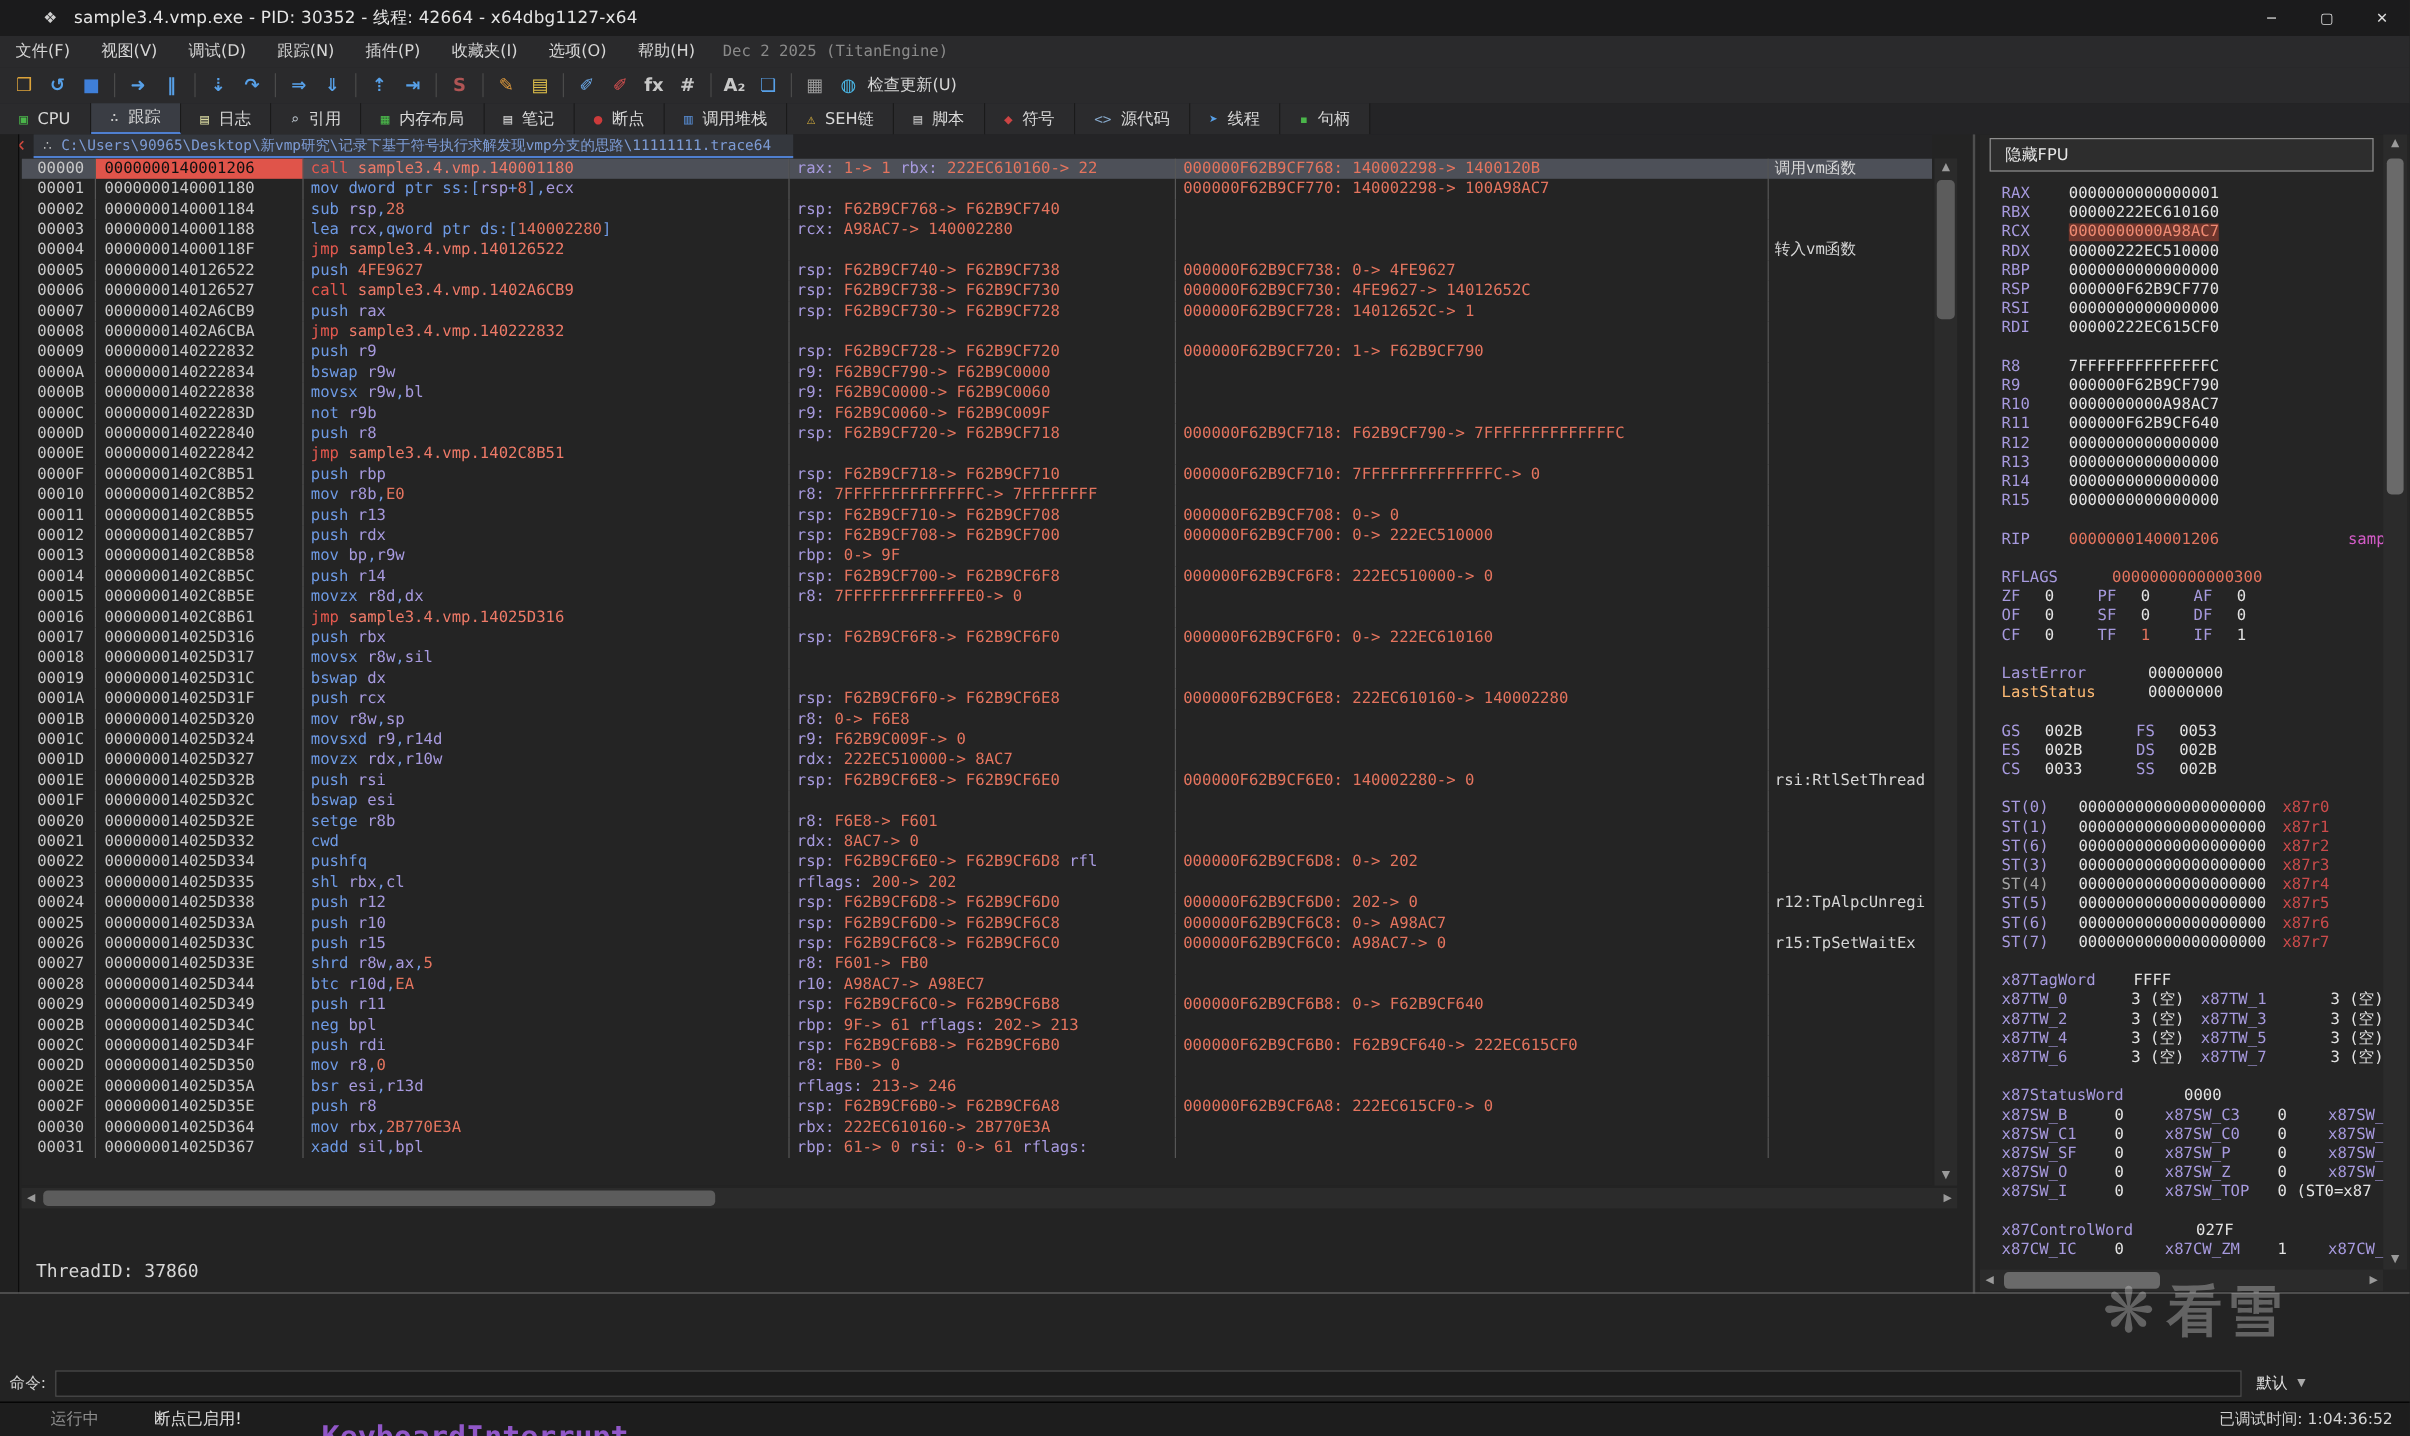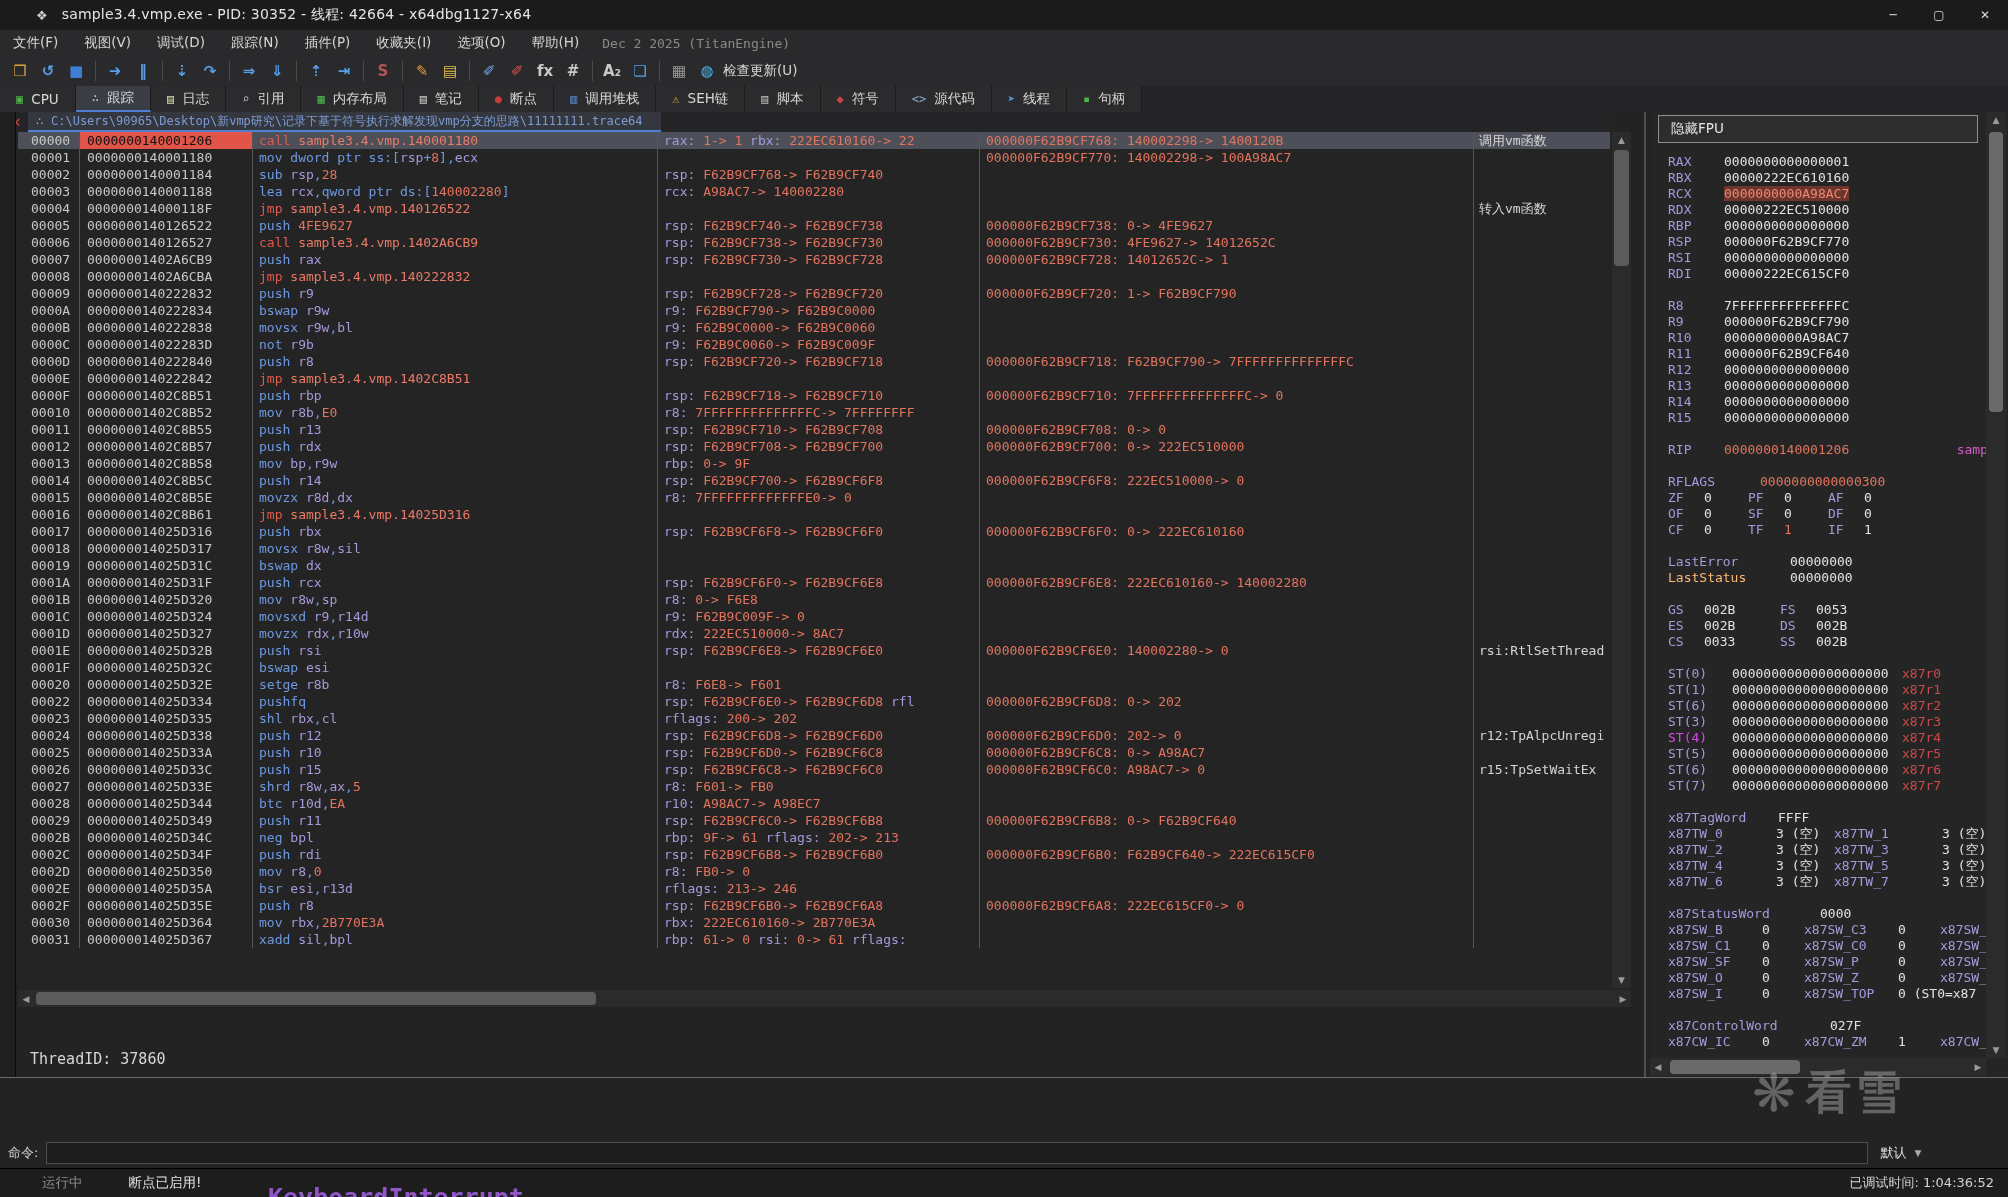--- a/index.html
+++ b/index.html
@@ -273,20 +273,21 @@
       <div class="t-row"><div class="c-idx">00017</div><div class="c-addr">000000014025D316</div><div class="c-dis"><span style="color:#6e9ae4">push</span> <span style="color:#a79ade">rbx</span></div><div class="c-reg"><span style="color:#a79ade">rsp:</span> <span style="color:#e4745e">F62B9CF6F8-&gt;</span> <span style="color:#e4745e">F62B9CF6F0</span></div><div class="c-mem"><span style="color:#e4745e">000000F62B9CF6F0: 0-&gt; 222EC610160</span></div><div class="c-cmt"></div></div>
       <div class="t-row"><div class="c-idx">00018</div><div class="c-addr">000000014025D317</div><div class="c-dis"><span style="color:#6e9ae4">movsx</span> <span style="color:#a79ade">r8w</span><span style="color:#6e9ae4">,</span><span style="color:#a79ade">sil</span></div><div class="c-reg"><span style="color:#e4745e"></span></div><div class="c-mem"><span style="color:#e4745e"></span></div><div class="c-cmt"></div></div>
       <div class="t-row"><div class="c-idx">00019</div><div class="c-addr">000000014025D31C</div><div class="c-dis"><span style="color:#6e9ae4">bswap</span> <span style="color:#a79ade">dx</span></div><div class="c-reg"><span style="color:#e4745e"></span></div><div class="c-mem"><span style="color:#e4745e"></span></div><div class="c-cmt"></div></div>
       <div class="t-row"><div class="c-idx">0001A</div><div class="c-addr">000000014025D31F</div><div class="c-dis"><span style="color:#6e9ae4">push</span> <span style="color:#a79ade">rcx</span></div><div class="c-reg"><span style="color:#a79ade">rsp:</span> <span style="color:#e4745e">F62B9CF6F0-&gt;</span> <span style="color:#e4745e">F62B9CF6E8</span></div><div class="c-mem"><span style="color:#e4745e">000000F62B9CF6E8: 222EC610160-&gt; 140002280</span></div><div class="c-cmt"></div></div>
       <div class="t-row"><div class="c-idx">0001B</div><div class="c-addr">000000014025D320</div><div class="c-dis"><span style="color:#6e9ae4">mov</span> <span style="color:#a79ade">r8w</span><span style="color:#6e9ae4">,</span><span style="color:#a79ade">sp</span></div><div class="c-reg"><span style="color:#a79ade">r8:</span> <span style="color:#e4745e">0-&gt;</span> <span style="color:#e4745e">F6E8</span></div><div class="c-mem"><span style="color:#e4745e"></span></div><div class="c-cmt"></div></div>
       <div class="t-row"><div class="c-idx">0001C</div><div class="c-addr">000000014025D324</div><div class="c-dis"><span style="color:#6e9ae4">movsxd</span> <span style="color:#a79ade">r9</span><span style="color:#6e9ae4">,</span><span style="color:#a79ade">r14d</span></div><div class="c-reg"><span style="color:#a79ade">r9:</span> <span style="color:#e4745e">F62B9C009F-&gt;</span> <span style="color:#e4745e">0</span></div><div class="c-mem"><span style="color:#e4745e"></span></div><div class="c-cmt"></div></div>
       <div class="t-row"><div class="c-idx">0001D</div><div class="c-addr">000000014025D327</div><div class="c-dis"><span style="color:#6e9ae4">movzx</span> <span style="color:#a79ade">rdx</span><span style="color:#6e9ae4">,</span><span style="color:#a79ade">r10w</span></div><div class="c-reg"><span style="color:#a79ade">rdx:</span> <span style="color:#e4745e">222EC510000-&gt;</span> <span style="color:#e4745e">8AC7</span></div><div class="c-mem"><span style="color:#e4745e"></span></div><div class="c-cmt"></div></div>
       <div class="t-row"><div class="c-idx">0001E</div><div class="c-addr">000000014025D32B</div><div class="c-dis"><span style="color:#6e9ae4">push</span> <span style="color:#a79ade">rsi</span></div><div class="c-reg"><span style="color:#a79ade">rsp:</span> <span style="color:#e4745e">F62B9CF6E8-&gt;</span> <span style="color:#e4745e">F62B9CF6E0</span></div><div class="c-mem"><span style="color:#e4745e">000000F62B9CF6E0: 140002280-&gt; 0</span></div><div class="c-cmt">rsi:RtlSetThread</div></div>
       <div class="t-row"><div class="c-idx">0001F</div><div class="c-addr">000000014025D32C</div><div class="c-dis"><span style="color:#6e9ae4">bswap</span> <span style="color:#a79ade">esi</span></div><div class="c-reg"><span style="color:#e4745e"></span></div><div class="c-mem"><span style="color:#e4745e"></span></div><div class="c-cmt"></div></div>
       <div class="t-row"><div class="c-idx">00020</div><div class="c-addr">000000014025D32E</div><div class="c-dis"><span style="color:#6e9ae4">setge</span> <span style="color:#a79ade">r8b</span></div><div class="c-reg"><span style="color:#a79ade">r8:</span> <span style="color:#e4745e">F6E8-&gt;</span> <span style="color:#e4745e">F601</span></div><div class="c-mem"><span style="color:#e4745e"></span></div><div class="c-cmt"></div></div>
+      <div class="t-row"><div class="c-idx">00021</div><div class="c-addr">000000014025D332</div><div class="c-dis"><span style="color:#6e9ae4">cwd</span></div><div class="c-reg"><span style="color:#a79ade">rdx:</span> <span style="color:#e4745e">8AC7-&gt;</span> <span style="color:#e4745e">0</span></div><div class="c-mem"><span style="color:#e4745e"></span></div><div class="c-cmt"></div></div>
       <div class="t-row"><div class="c-idx">00022</div><div class="c-addr">000000014025D334</div><div class="c-dis"><span style="color:#6e9ae4">pushfq</span></div><div class="c-reg"><span style="color:#a79ade">rsp:</span> <span style="color:#e4745e">F62B9CF6E0-&gt;</span> <span style="color:#e4745e">F62B9CF6D8</span> <span style="color:#a79ade">rfl</span></div><div class="c-mem"><span style="color:#e4745e">000000F62B9CF6D8: 0-&gt; 202</span></div><div class="c-cmt"></div></div>
       <div class="t-row"><div class="c-idx">00023</div><div class="c-addr">000000014025D335</div><div class="c-dis"><span style="color:#6e9ae4">shl</span> <span style="color:#a79ade">rbx</span><span style="color:#6e9ae4">,</span><span style="color:#a79ade">cl</span></div><div class="c-reg"><span style="color:#a79ade">rflags:</span> <span style="color:#e4745e">200-&gt;</span> <span style="color:#e4745e">202</span></div><div class="c-mem"><span style="color:#e4745e"></span></div><div class="c-cmt"></div></div>
       <div class="t-row"><div class="c-idx">00024</div><div class="c-addr">000000014025D338</div><div class="c-dis"><span style="color:#6e9ae4">push</span> <span style="color:#a79ade">r12</span></div><div class="c-reg"><span style="color:#a79ade">rsp:</span> <span style="color:#e4745e">F62B9CF6D8-&gt;</span> <span style="color:#e4745e">F62B9CF6D0</span></div><div class="c-mem"><span style="color:#e4745e">000000F62B9CF6D0: 202-&gt; 0</span></div><div class="c-cmt">r12:TpAlpcUnregi</div></div>
       <div class="t-row"><div class="c-idx">00025</div><div class="c-addr">000000014025D33A</div><div class="c-dis"><span style="color:#6e9ae4">push</span> <span style="color:#a79ade">r10</span></div><div class="c-reg"><span style="color:#a79ade">rsp:</span> <span style="color:#e4745e">F62B9CF6D0-&gt;</span> <span style="color:#e4745e">F62B9CF6C8</span></div><div class="c-mem"><span style="color:#e4745e">000000F62B9CF6C8: 0-&gt; A98AC7</span></div><div class="c-cmt"></div></div>
       <div class="t-row"><div class="c-idx">00026</div><div class="c-addr">000000014025D33C</div><div class="c-dis"><span style="color:#6e9ae4">push</span> <span style="color:#a79ade">r15</span></div><div class="c-reg"><span style="color:#a79ade">rsp:</span> <span style="color:#e4745e">F62B9CF6C8-&gt;</span> <span style="color:#e4745e">F62B9CF6C0</span></div><div class="c-mem"><span style="color:#e4745e">000000F62B9CF6C0: A98AC7-&gt; 0</span></div><div class="c-cmt">r15:TpSetWaitEx</div></div>
       <div class="t-row"><div class="c-idx">00027</div><div class="c-addr">000000014025D33E</div><div class="c-dis"><span style="color:#6e9ae4">shrd</span> <span style="color:#a79ade">r8w</span><span style="color:#6e9ae4">,</span><span style="color:#a79ade">ax</span><span style="color:#6e9ae4">,</span><span style="color:#e4745e">5</span></div><div class="c-reg"><span style="color:#a79ade">r8:</span> <span style="color:#e4745e">F601-&gt;</span> <span style="color:#e4745e">FB0</span></div><div class="c-mem"><span style="color:#e4745e"></span></div><div class="c-cmt"></div></div>
       <div class="t-row"><div class="c-idx">00028</div><div class="c-addr">000000014025D344</div><div class="c-dis"><span style="color:#6e9ae4">btc</span> <span style="color:#a79ade">r10d</span><span style="color:#6e9ae4">,</span><span style="color:#e4745e">EA</span></div><div class="c-reg"><span style="color:#a79ade">r10:</span> <span style="color:#e4745e">A98AC7-&gt;</span> <span style="color:#e4745e">A98EC7</span></div><div class="c-mem"><span style="color:#e4745e"></span></div><div class="c-cmt"></div></div>
       <div class="t-row"><div class="c-idx">00029</div><div class="c-addr">000000014025D349</div><div class="c-dis"><span style="color:#6e9ae4">push</span> <span style="color:#a79ade">r11</span></div><div class="c-reg"><span style="color:#a79ade">rsp:</span> <span style="color:#e4745e">F62B9CF6C0-&gt;</span> <span style="color:#e4745e">F62B9CF6B8</span></div><div class="c-mem"><span style="color:#e4745e">000000F62B9CF6B8: 0-&gt; F62B9CF640</span></div><div class="c-cmt"></div></div>
       <div class="t-row"><div class="c-idx">0002B</div><div class="c-addr">000000014025D34C</div><div class="c-dis"><span style="color:#6e9ae4">neg</span> <span style="color:#a79ade">bpl</span></div><div class="c-reg"><span style="color:#a79ade">rbp:</span> <span style="color:#e4745e">9F-&gt;</span> <span style="color:#e4745e">61</span> <span style="color:#a79ade">rflags:</span> <span style="color:#e4745e">202-&gt;</span> <span style="color:#e4745e">213</span></div><div class="c-mem"><span style="color:#e4745e"></span></div><div class="c-cmt"></div></div>
       <div class="t-row"><div class="c-idx">0002C</div><div class="c-addr">000000014025D34F</div><div class="c-dis"><span style="color:#6e9ae4">push</span> <span style="color:#a79ade">rdi</span></div><div class="c-reg"><span style="color:#a79ade">rsp:</span> <span style="color:#e4745e">F62B9CF6B8-&gt;</span> <span style="color:#e4745e">F62B9CF6B0</span></div><div class="c-mem"><span style="color:#e4745e">000000F62B9CF6B0: F62B9CF640-&gt; 222EC615CF0</span></div><div class="c-cmt"></div></div>
@@ -343,21 +344,21 @@
         <div class="rline"><span style="color:#fdba74;display:inline-block;width:122px">LastStatus</span><span style="color:#e3e3e3">00000000</span></div>
         <div class="rline">&nbsp;</div>
         <div class="rline"><span style="color:#a79ade;display:inline-block;width:36px">GS</span><span style="color:#e3e3e3;display:inline-block;width:76px">002B</span><span style="color:#a79ade;display:inline-block;width:36px">FS</span><span style="color:#e3e3e3;display:inline-block;width:76px">0053</span></div>
         <div class="rline"><span style="color:#a79ade;display:inline-block;width:36px">ES</span><span style="color:#e3e3e3;display:inline-block;width:76px">002B</span><span style="color:#a79ade;display:inline-block;width:36px">DS</span><span style="color:#e3e3e3;display:inline-block;width:76px">002B</span></div>
         <div class="rline"><span style="color:#a79ade;display:inline-block;width:36px">CS</span><span style="color:#e3e3e3;display:inline-block;width:76px">0033</span><span style="color:#a79ade;display:inline-block;width:36px">SS</span><span style="color:#e3e3e3;display:inline-block;width:76px">002B</span></div>
         <div class="rline">&nbsp;</div>
         <div class="rline"><span style="color:#a79ade;display:inline-block;width:64px">ST(0)</span><span style="color:#e3e3e3;display:inline-block;width:170px">00000000000000000000</span><span style="color:#cc4b4b">x87r0</span></div>
         <div class="rline"><span style="color:#a79ade;display:inline-block;width:64px">ST(1)</span><span style="color:#e3e3e3;display:inline-block;width:170px">00000000000000000000</span><span style="color:#cc4b4b">x87r1</span></div>
         <div class="rline"><span style="color:#a79ade;display:inline-block;width:64px">ST(6)</span><span style="color:#e3e3e3;display:inline-block;width:170px">00000000000000000000</span><span style="color:#cc4b4b">x87r2</span></div>
         <div class="rline"><span style="color:#a79ade;display:inline-block;width:64px">ST(3)</span><span style="color:#e3e3e3;display:inline-block;width:170px">00000000000000000000</span><span style="color:#cc4b4b">x87r3</span></div>
-        <div class="rline"><span style="color:#d946ef;display:inline-block;width:64px">ST(4)</span><span style="color:#e3e3e3;display:inline-block;width:170px">00000000000000000000</span><span style="color:#cc4b4b">x87r4</span></div>
+        <div class="rline"><span style="color:#a3a3a3;display:inline-block;width:64px">ST(4)</span><span style="color:#e3e3e3;display:inline-block;width:170px">00000000000000000000</span><span style="color:#cc4b4b">x87r4</span></div>
         <div class="rline"><span style="color:#a79ade;display:inline-block;width:64px">ST(5)</span><span style="color:#e3e3e3;display:inline-block;width:170px">00000000000000000000</span><span style="color:#cc4b4b">x87r5</span></div>
         <div class="rline"><span style="color:#a79ade;display:inline-block;width:64px">ST(6)</span><span style="color:#e3e3e3;display:inline-block;width:170px">00000000000000000000</span><span style="color:#cc4b4b">x87r6</span></div>
         <div class="rline"><span style="color:#a79ade;display:inline-block;width:64px">ST(7)</span><span style="color:#e3e3e3;display:inline-block;width:170px">00000000000000000000</span><span style="color:#cc4b4b">x87r7</span></div>
         <div class="rline">&nbsp;</div>
         <div class="rline"><span style="color:#a79ade;display:inline-block;width:110px">x87TagWord</span><span style="color:#e3e3e3">FFFF</span></div>
         <div class="rline"><span style="color:#a79ade;display:inline-block;width:108px">x87TW_0</span><span style="color:#e3e3e3;display:inline-block;width:58px">3 (空)</span><span style="color:#a79ade;display:inline-block;width:108px">x87TW_1</span><span style="color:#e3e3e3;display:inline-block;width:58px">3 (空)</span></div>
         <div class="rline"><span style="color:#a79ade;display:inline-block;width:108px">x87TW_2</span><span style="color:#e3e3e3;display:inline-block;width:58px">3 (空)</span><span style="color:#a79ade;display:inline-block;width:108px">x87TW_3</span><span style="color:#e3e3e3;display:inline-block;width:58px">3 (空)</span></div>
         <div class="rline"><span style="color:#a79ade;display:inline-block;width:108px">x87TW_4</span><span style="color:#e3e3e3;display:inline-block;width:58px">3 (空)</span><span style="color:#a79ade;display:inline-block;width:108px">x87TW_5</span><span style="color:#e3e3e3;display:inline-block;width:58px">3 (空)</span></div>
         <div class="rline"><span style="color:#a79ade;display:inline-block;width:108px">x87TW_6</span><span style="color:#e3e3e3;display:inline-block;width:58px">3 (空)</span><span style="color:#a79ade;display:inline-block;width:108px">x87TW_7</span><span style="color:#e3e3e3;display:inline-block;width:58px">3 (空)</span></div>
         <div class="rline">&nbsp;</div>

